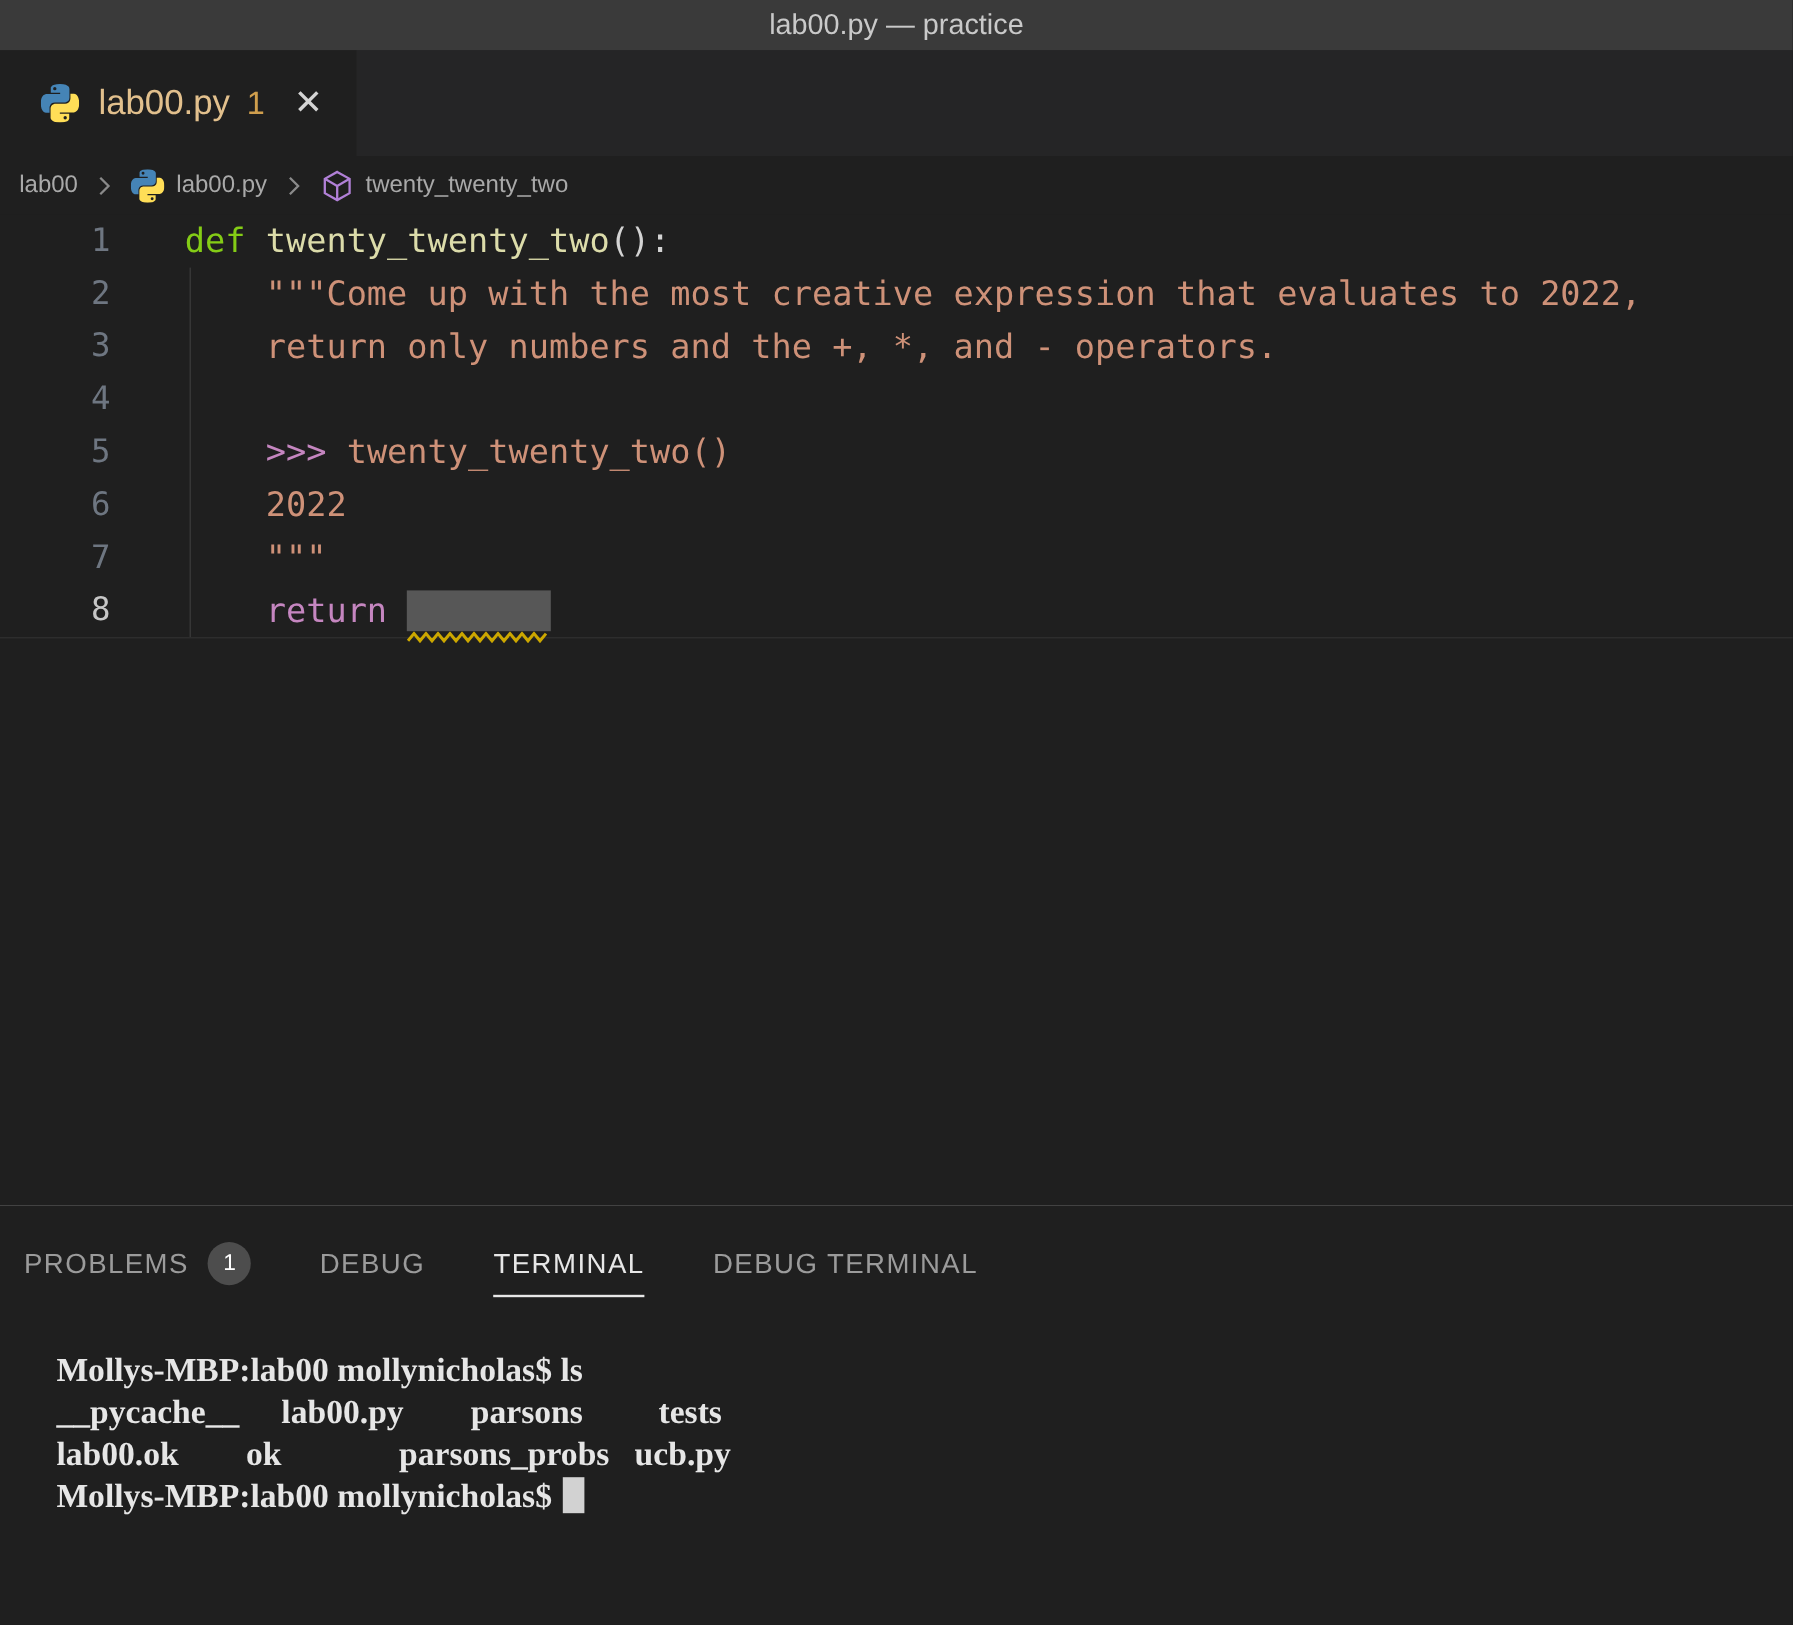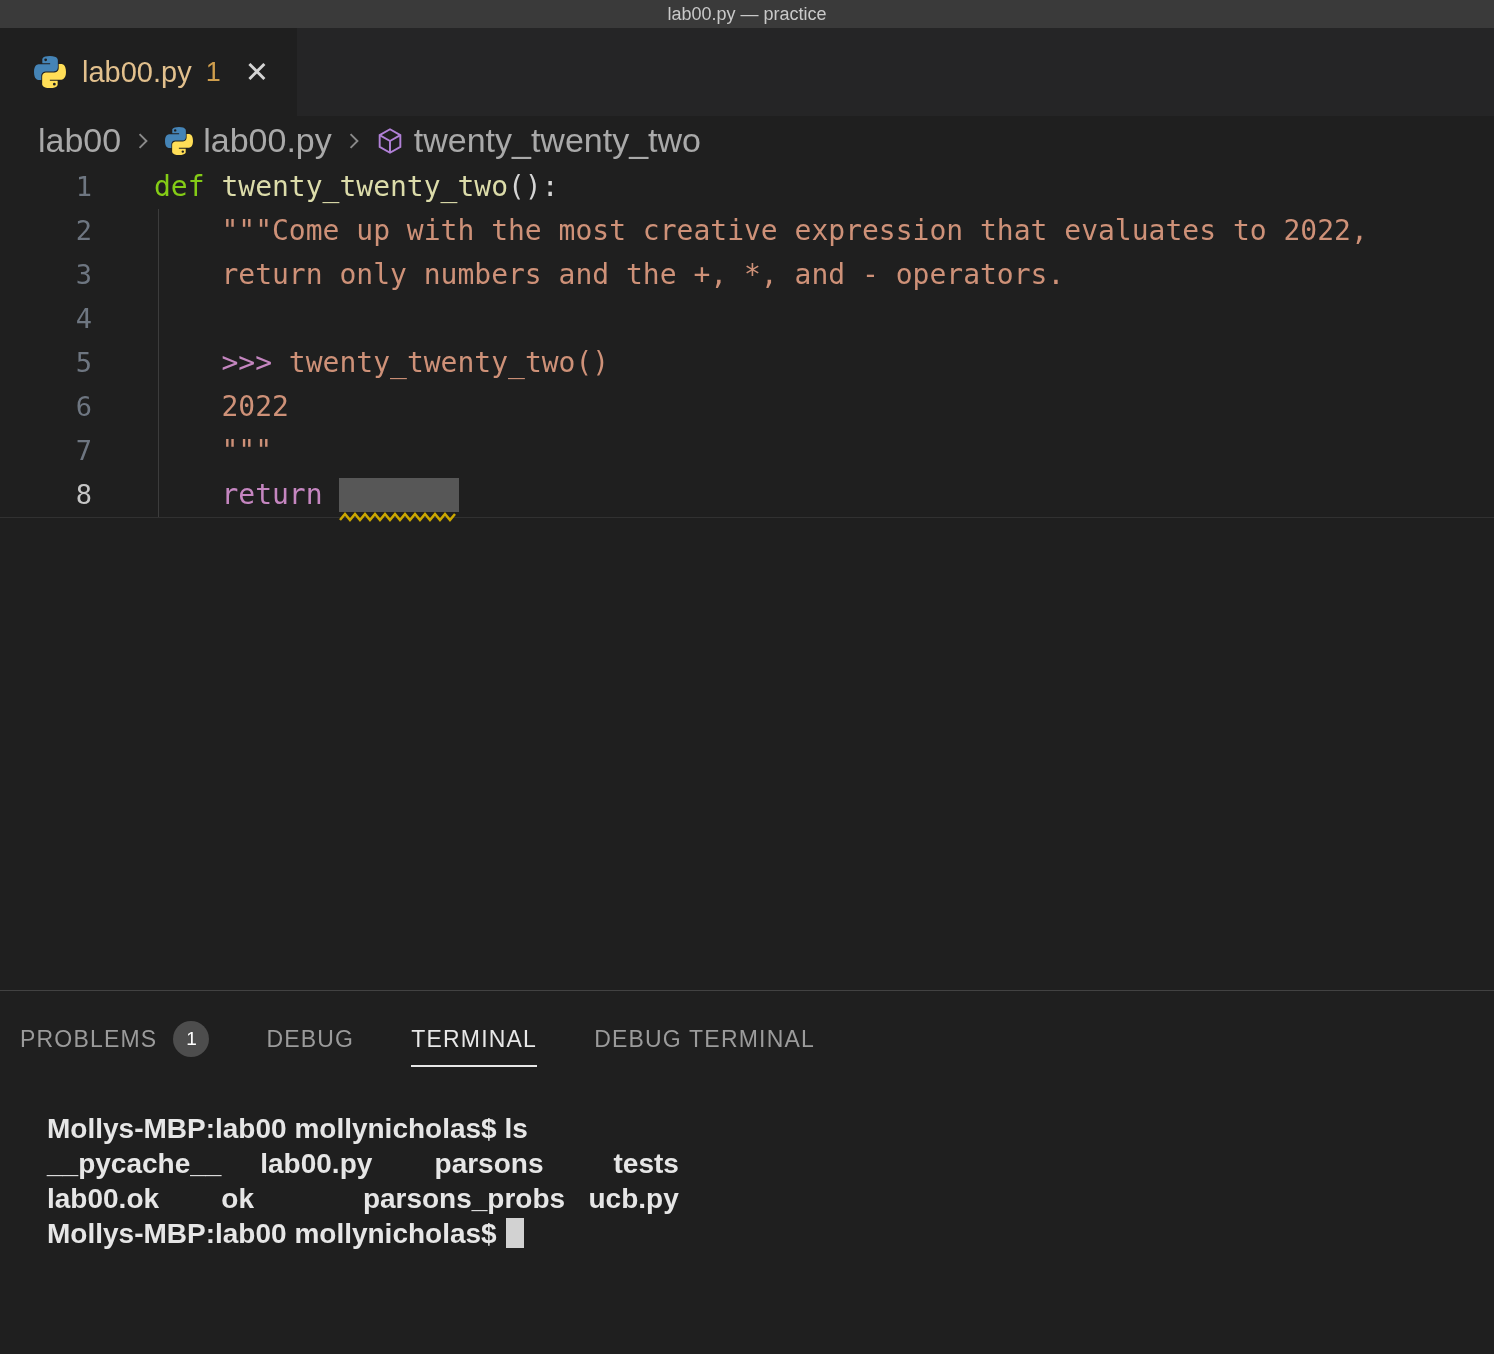--- a/index.html
+++ b/index.html
@@ -1,51 +1,51 @@
 <!DOCTYPE html>
 <html><head>
 <meta charset="utf-8">
 <style>
   html,body{margin:0;padding:0}
   body{
     width:1494px;height:1354px;overflow:hidden;background:#1f1f1f;
     font-family:"Liberation Sans",sans-serif;
   }
   
-  .titlebar{height:28px;background:#3a3a3a;display:flex;align-items:center;justify-content:center;color:#c9c9c9;font-size:18px}
+  .titlebar{height:42px;background:#3a3a3a;display:flex;align-items:center;justify-content:center;color:#c9c9c9;font-size:24px}
   
   .tabstrip{height:88px;background:#252526;display:flex;align-items:stretch}
   .tab{display:flex;align-items:center;background:#1f1f1f;padding:0 28px 0 34px;cursor:pointer}
   .tab .ficon{width:32px;height:32px;margin-right:16px;display:inline-flex}
   .tab-label{color:#e2c08d;font-size:29px}
   .tab-badge{color:#cf9e4d;font-size:27px;margin-left:14px}
   .tab-close{color:#d4d4d4;font-size:29px;margin-left:24px;line-height:1;cursor:pointer}
   
-  .breadcrumb{height:49px;display:flex;align-items:center;padding-left:38px;background:#1f1f1f;color:#a9a9a9;font-size:34px}
+  .breadcrumb{height:49px;display:flex;align-items:center;padding-left:16px;background:#1f1f1f;color:#a9a9a9;font-size:20px}
   .bc-item{cursor:pointer}
   .bc-chev{display:inline-flex;margin:0 11px;align-items:center}
   .bc-icon{display:inline-flex;width:28px;height:28px;margin-right:10px}
   
   .editor{position:relative;height:825px;background:#1f1f1f}
   .indent-guide{position:absolute;left:158px;top:44px;width:1px;height:308px;background:#3c3c3c}
   .line{display:flex;height:44px;line-height:44px;font-family:"DejaVu Sans Mono",monospace;font-size:28px}
   .line.current{border-bottom:1px solid #313131}
   .lnum{flex:none;width:92px;text-align:right;color:#6e7681;font-size:27px}
   .line.current .lnum{color:#c6c6c6}
   .lcode{white-space:pre;padding-left:62px;color:#d4d4d4}
   .c-blue{color:#84cc16}.c-fn{color:#dcdcaa}.c-str{color:#ce9178}.c-kw{color:#c586c0}.c-plain{color:#d4d4d4}
   .selbox{position:relative;display:inline-block;width:120px;height:34px;background:#575757;vertical-align:-8px}
   .selbox svg{position:absolute;left:0;bottom:-10px}
   
   .panel{border-top:1px solid #424242;background:#1f1f1f;height:353px}
   .panel-tabs{display:flex;align-items:center;padding:30px 0 0 20px}
   .panel-tab{display:flex;align-items:center;margin-right:57px;padding-bottom:12px;border-bottom:2px solid transparent;color:#9b9b9b;font-size:23px;letter-spacing:1.2px;cursor:pointer}
   .panel-tab.active{color:#e7e7e7;border-bottom-color:#e7e7e7}
   .ptab-badge{margin-left:16px;min-width:36px;height:36px;border-radius:18px;background:#4d4d4d;color:#ffffff;font-size:19px;letter-spacing:0;display:flex;align-items:center;justify-content:center}
-  .terminal{padding:40px 0 0 47px;font-family:Liberation Sans, sans-serif;font-size:28px;font-weight:bold;line-height:35px;color:#e6e6e6}
+  .terminal{padding:40px 0 0 47px;font-family:Liberation Serif, serif;font-size:28px;font-weight:bold;line-height:35px;color:#e6e6e6}
   .tline{white-space:pre}
   .cursor{display:inline-block;width:18px;height:30px;background:#d2d2d2;vertical-align:-5px;margin-left:2px}
 </style>
 </head>
 <body>
 
 <div class="titlebar">
   <span>lab00.py — practice</span>
 </div>
 

